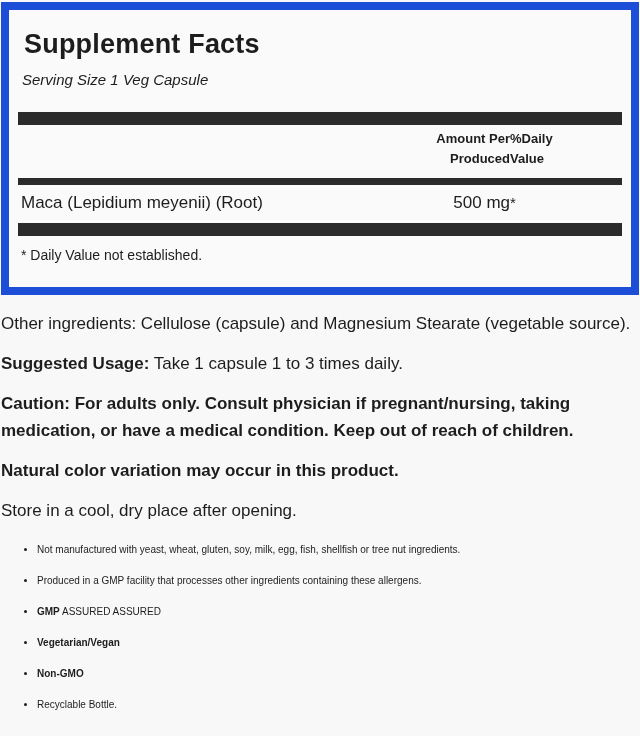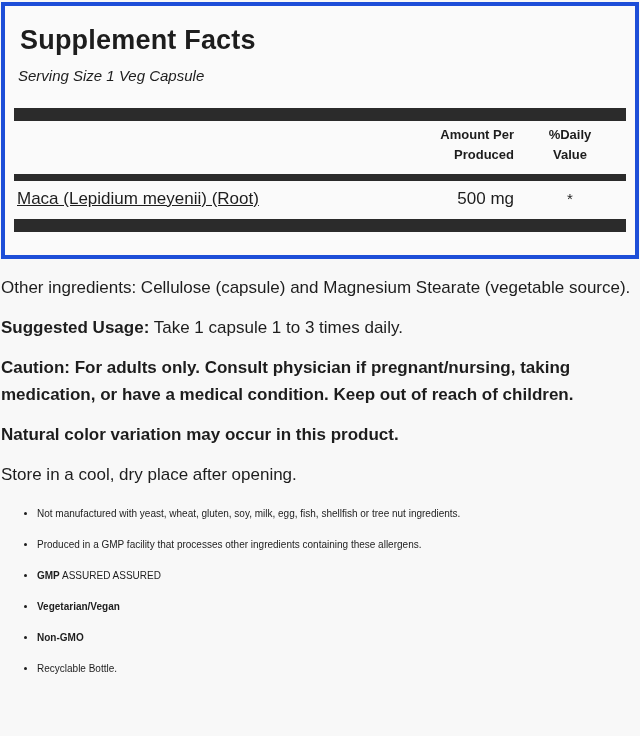--- a/index.html
+++ b/index.html
@@ -9,21 +9,21 @@
     background: #f8f8f8;
     color: #1d1d1d;
     font-family: "Liberation Sans", sans-serif;
     overflow: hidden;
   }
   .page { width: 640px; height: 736px; }
 
   
   .facts-box {
     margin: 2px 1px 0 1px;
-    border: 4px solid #1d4ed8;
+    border: 8px solid #1d4ed8;
     padding: 0 9px 23px 9px;
     background: #fafafa;
   }
   .panel-title {
     font-size: 27px;
     font-weight: bold;
     line-height: 32px;
     margin: 18px 0 0 6px;
     letter-spacing: 0.2px;
   }
@@ -39,25 +39,25 @@
   }
   .bar.thick  { height: 13px; }
   .bar.medium { height: 7px; }
   .bar-top    { margin-top: 22px; }
   .bar-mid    { margin-top: 9px; }
   .bar-bottom { margin-top: 7px; }
 
   .facts-row { display: flex; align-items: flex-end; }
   .col-name   { flex: 1; }
   .col-amount { width: 122px; text-align: right; }
-  .col-dv     { width: 112px; text-align: center; }
+  .col-dv     { width: 112px; text-align: left; }
 
   .header-row { margin-top: 4px; font-weight: bold; font-size: 13px; line-height: 20px; }
   .nutrient-row { margin-top: 5px; font-size: 17px; line-height: 26px; }
-  .nutrient-row .col-name { padding-left: 3px; text-decoration: underline; }
+  .nutrient-row .col-name { padding-left: 3px; }
   .nutrient-row .col-dv { font-size: 15px; }
 
   .footnote {
     font-size: 14px;
     line-height: 18px;
     margin: 10px 0 0 3px;
   }
 
   
   .info { margin: 15px 1px 0 1px; padding-right: 4px; }
@@ -105,20 +105,21 @@
     <div class="bar medium bar-mid"></div>
 
     <div class="facts-row nutrient-row">
       <div class="col-name">Maca (Lepidium meyenii) (Root)</div>
       <div class="col-amount">500 mg</div>
       <div class="col-dv">*</div>
     </div>
 
     <div class="bar thick bar-bottom"></div>
 
+    <div class="footnote">* Daily Value not established.</div>
   </div>
 
   <div class="info">
     <p>Other ingredients: Cellulose (capsule) and Magnesium Stearate (vegetable source).</p>
     <p><b>Suggested Usage:</b><span> Take 1 capsule 1 to 3 times daily.</span></p>
     <p class="bold">Caution: For adults only. Consult physician if pregnant/nursing, taking medication, or have a medical condition. Keep out of reach of children.</p>
     <p class="bold">Natural color variation may occur in this product.</p>
     <p>Store in a cool, dry place after opening.</p>
 
     <ul>

